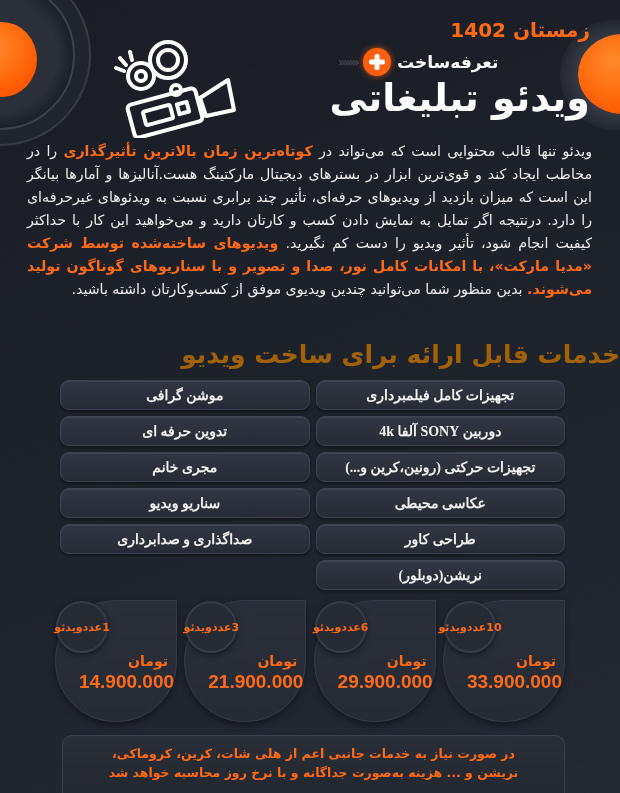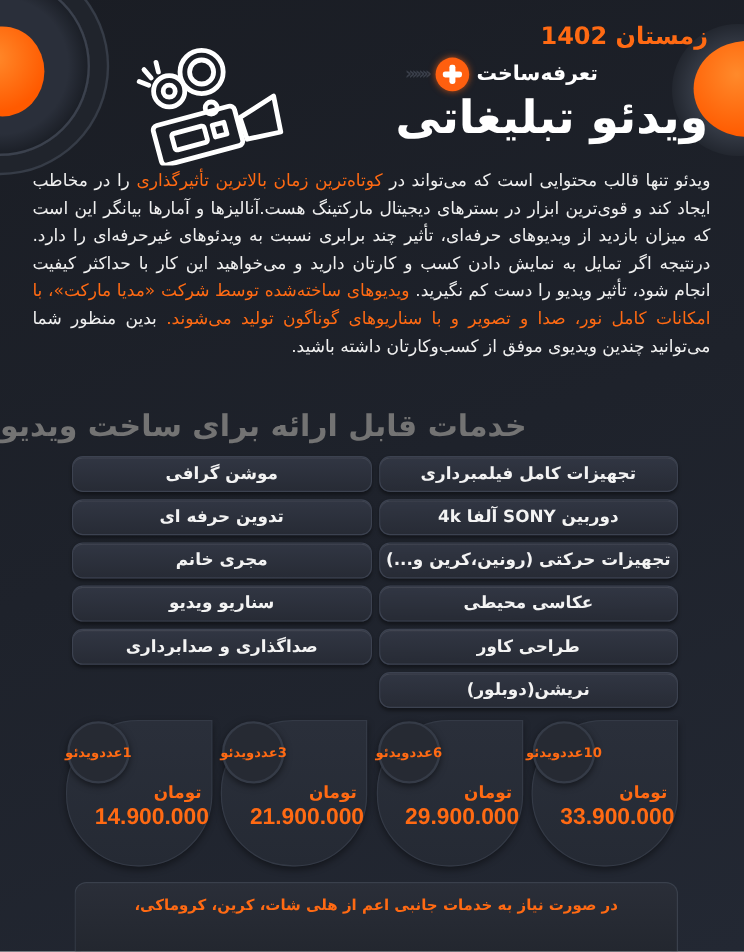--- a/index.html
+++ b/index.html
@@ -52,38 +52,38 @@
   }
   .plus-icon::before { width: 16px; height: 5px; }
   .plus-icon::after { width: 5px; height: 16px; }
   .chevrons { color: #3a3f4a; font-size: 14px; letter-spacing: -3px; margin-left: 8px; font-weight: bold; }
   .title { font-size: 38px; font-weight: bold; color: #fff; margin-top: 2px; line-height: 1.1; }
 
   .body-text {
     position: absolute; right: 28px; top: 140px; width: 565px;
     font-size: 14.2px; line-height: 23px; text-align: justify; color: #f0f0f0;
   }
-  .hl { color: #ff6a13; font-weight: normal; }
+  .hl { color: #ff6a13; font-weight: bold; }
 
   .services-title {
-    position: absolute; left: 0; right: 0; top: 340px; text-align: left;
-    font-size: 25px; font-weight: bold; color: #737373;
+    position: absolute; left: 0; right: 0; top: 340px; text-align: right;
+    font-size: 25px; font-weight: bold; color: #a16207;
   }
 
   .services {
     position: absolute; left: 60px; top: 380px; width: 505px;
     display: grid; grid-template-columns: 1fr 1fr; column-gap: 6px; row-gap: 6px;
   }
   .svc {
     height: 30px; border-radius: 9px;
     background: linear-gradient(180deg, #313643 0%, #272b35 100%);
     border: 1px solid #3c4250;
     box-shadow: inset 0 1px 0 rgba(255,255,255,.08), 0 2px 3px rgba(0,0,0,.4);
     display: flex; align-items: center; justify-content: center;
-    font-size: 14px; font-weight: bold; color: #f3f3f3;
+    font-size: 14px; font-weight: bold; color: #f3f3f3; font-family: Liberation Serif, serif;
   }
 
   .prices {
     position: absolute; left: 55px; top: 600px; width: 510px; height: 122px;
     display: flex; flex-direction: row-reverse; justify-content: space-between;
   }
   .price-card {
     position: relative; width: 122px; height: 122px;
     background: linear-gradient(180deg, #2a2f3a, #252a34);
     border-radius: 60px 0 60px 60px;
@@ -196,14 +196,15 @@
         <span>10عدد</span>
         <span>ویدئو</span>
       </div>
       <div class="price-unit">تومان</div>
       <div class="price-value">33.900.000</div>
     </div>
   </div>
 
   <div class="note">
     <div>در صورت نیاز به خدمات جانبی اعم از هلی شات، کرین، کروماکی،</div>
+    <div>نریشن و ... هزینه به‌صورت جداگانه و با نرخ روز محاسبه خواهد شد</div>
   </div>
 </div>
 
 </body></html>

